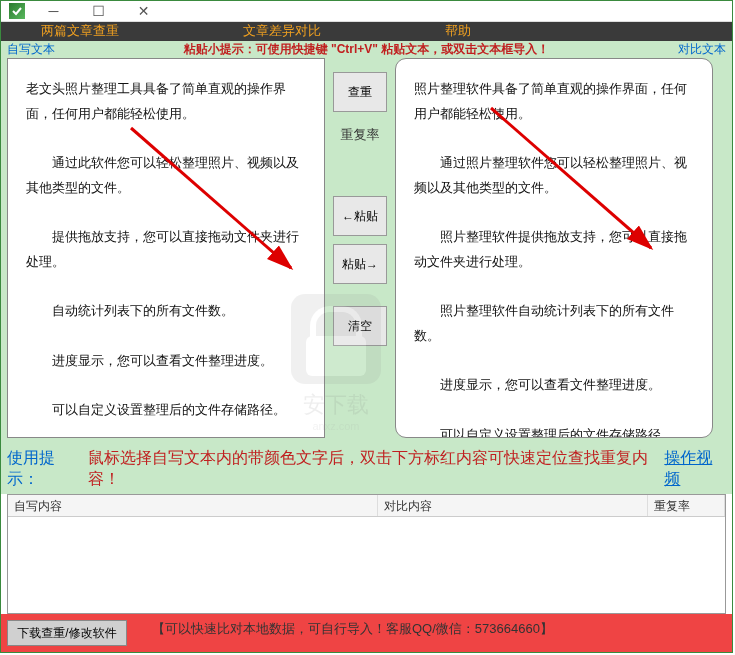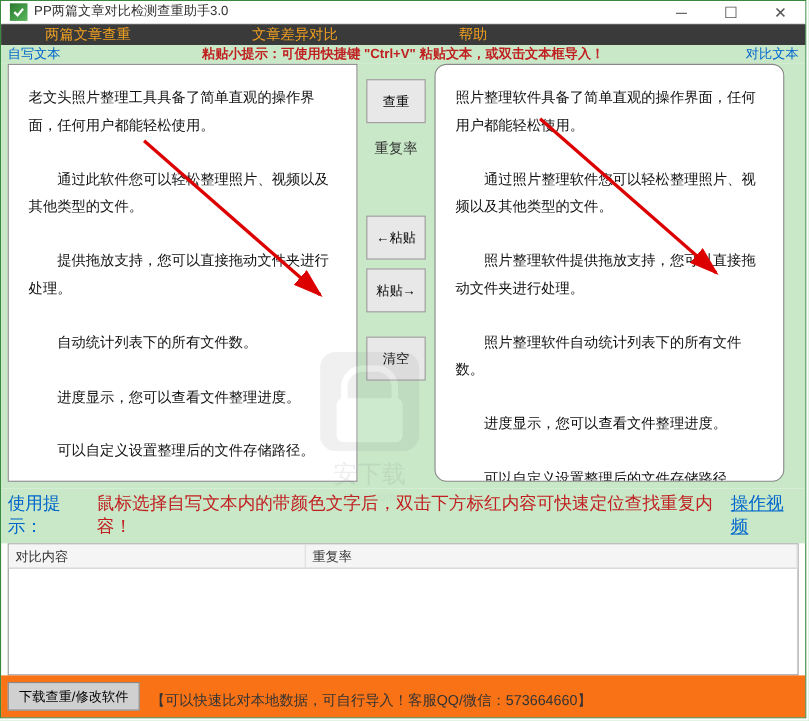--- a/index.html
+++ b/index.html
@@ -3,62 +3,61 @@
 <meta charset="utf-8">
 <style>
 * { box-sizing: border-box; margin: 0; padding: 0; }
 body { font-family: "Microsoft YaHei", SimSun, sans-serif; font-size: 12px; background: #fff; width: 735px; height: 655px; overflow: hidden; position: relative; }
 .window { width: 733px; height: 653px; border: 1px solid #3a8a3e; display: flex; flex-direction: column; }
 .titlebar { height: 30px; background: #fff; display: flex; align-items: center; padding: 0 0 0 8px; border-bottom: 1px solid #ddd; }
 .titlebar-icon { width: 16px; height: 16px; background: linear-gradient(135deg,#2a7a2e,#5ab85e); margin-right: 6px; display:flex; align-items:center; justify-content:center; }
 .titlebar-text { flex: 1; font-size: 12px; color: #333; }
 .win-btns { display: flex; height: 100%; }
 .win-btn { width: 45px; height: 100%; display: flex; align-items: center; justify-content: center; font-size: 14px; color: #555; cursor: pointer; }
-.tabbar { height: 28px; background: #3a3a3a; display: flex; align-items: center; padding-left: 40px; }
+.tabbar { height: 28px; background: #3a3a3a; display: flex; align-items: center; padding-left: 40px; gap: 14px; }
 .tab-item { color: #f0a020; font-size: 13px; margin-right: 110px; cursor: pointer; }
 .hint-row { height: 22px; background: #c8e8c8; display: flex; align-items: flex-start; padding: 0 6px; font-size: 12px; }
 .hint-left { color: #0066cc; margin-right: 10px; }
 .hint-center { flex: 1; text-align: center; color: #c02020; font-weight: bold; }
 .hint-right { color: #0066cc; margin-left: 10px; }
 .main-area { flex: 1; background: #c8e8c8; display: flex; padding: 0 6px 6px 6px; gap: 4px; position: relative; }
 .text-panel { width: 318px; height: 380px; background: #fff; border: 1px solid #888; padding: 18px; font-size: 13px; line-height: 1.9; color: #111; overflow: hidden; }
 .center-col { width: 62px; display: flex; flex-direction: column; align-items: center; gap: 8px; padding-top: 14px; }
 .btn { width: 54px; height: 40px; background: #e8e8e8; border: 1px solid #999; font-size: 12px; display: flex; align-items: center; justify-content: center; cursor: pointer; }
 .btn-label { font-size: 13px; color: #333; margin: 6px 0; }
 .usage-row { background: #c8e8c8; padding: 4px 6px; font-size: 16px; color: #c02020; display: flex; align-items: center; }
 .usage-label { color: #0066cc; margin-right: 4px; }
 .usage-link { color: #0066cc; text-decoration: underline; margin-left: 6px; cursor: pointer; }
 .result-table { margin: 0 6px; background: #fff; border: 1px solid #999; height: 120px; }
 .result-header { display: flex; height: 22px; border-bottom: 1px solid #ccc; background: #f5f5f5; }
 .result-col { padding: 3px 6px; font-size: 12px; color: #333; border-right: 1px solid #ddd; }
 .col1 { width: 370px; }
 .col2 { width: 270px; }
 .col3 { flex: 1; }
-.footer { background: #f97316; padding: 6px; display: flex; align-items: flex-end; gap: 10px; }
+.footer { background: #ef4444; padding: 6px; display: flex; align-items: flex-start; gap: 25px; }
 .dl-btn { width: 120px; height: 26px; background: #d0d0d0; border: 1px solid #888; display: flex; align-items: center; justify-content: center; font-size: 12px; cursor: pointer; }
 .footer-text { font-size: 13px; color: #333;}
 .arrow-svg { position: absolute; pointer-events: none; }
-.watermark { position: absolute; left: 290px; top: 262px; opacity: 0.12; pointer-events: none; text-align:center; }
+.watermark { position: absolute; left: 290px; top: 236px; opacity: 0.12; pointer-events: none; text-align:center; }
 .watermark-ico { width: 90px; height: 90px; background:#888; border-radius: 14px; margin: 0 auto 6px; position:relative; }
 .watermark-ico::before { content:""; position:absolute; width:40px; height:30px; border:6px solid #fff; border-bottom:none; border-radius:20px 20px 0 0; left:19px; top:12px;}
 .watermark-ico::after { content:""; position:absolute; width:60px; height:40px; background:#fff; border-radius:6px; left:15px; top:42px;}
 .watermark-txt { font-size: 22px; color: #777; }
 .watermark-url { font-size: 11px; color:#999; }
 </style>
 </head>
 <body>
 
 <div class="window">
   <div class="titlebar">
     <div class="titlebar-icon">
         <svg width="10" height="10" viewBox="0 0 10 10">
           <path d="M1 5 L4 8 L9 2" stroke="#fff" stroke-width="2" fill="none"></path>
         </svg>
       </div>
-    <div class="titlebar-text">PP两篇文章对比检测查重助手3.0</div>
     <div class="win-btns">
       <div class="win-btn">─</div>
       <div class="win-btn">☐</div>
       <div class="win-btn close">✕</div>
     </div>
   </div>
 
   <div class="tabbar">
     <div class="tab-item">两篇文章查重</div>
     <div class="tab-item">文章差异对比</div>
@@ -135,20 +134,21 @@
   </div>
 
   <div class="usage-row">
     <span class="usage-label">使用提示：</span>
     <span>鼠标选择自写文本内的带颜色文字后，双击下方标红内容可快速定位查找重复内容！</span>
     <span class="usage-link">操作视频</span>
   </div>
 
   <div class="result-table">
     <div class="result-header">
+      <div class="result-col col1">自写内容</div>
       <div class="result-col col2">对比内容</div>
       <div class="result-col col3">重复率</div>
     </div>
     <div style="height:96px;"></div>
   </div>
 
   <div class="footer">
     <div class="dl-btn">下载查重/修改软件</div>
     <div class="footer-text">【可以快速比对本地数据，可自行导入！客服QQ/微信：573664660】</div>
   </div>

